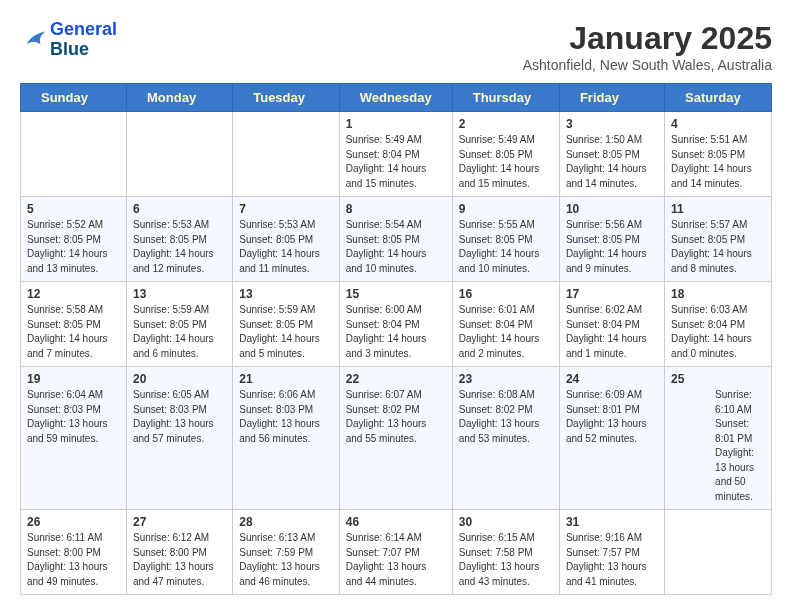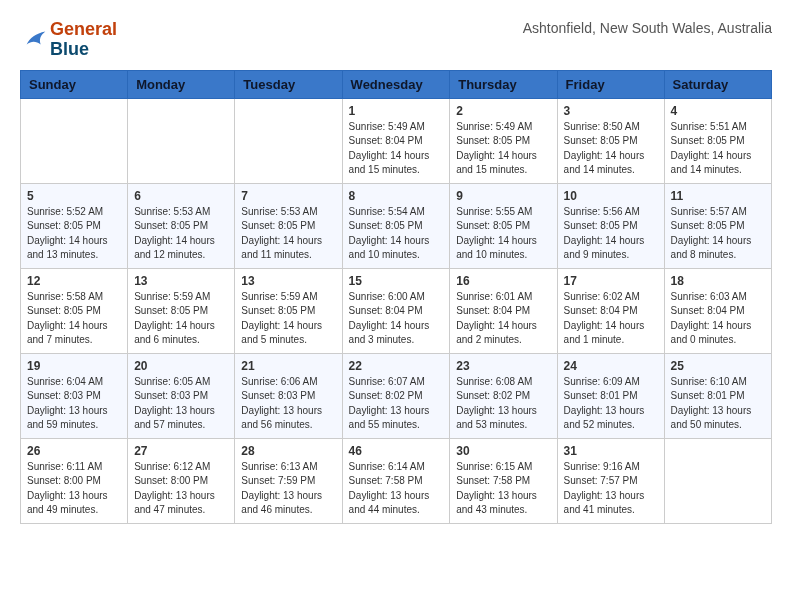--- a/index.html
+++ b/index.html
@@ -18,21 +18,21 @@
     }
     .logo {
       display: flex;
       align-items: center;
     }
     .logo-text {
       font-size: 18px;
       font-weight: bold;
       line-height: 1.1;
     }
-    .logo-general { color: #c2410c; }
+    .logo-general { color: #1d4ed8; }
     .logo-blue { color: #0c4a6e; }
     .logo-bird {
       width: 28px;
       height: 28px;
       margin-left: 2px;
     }
     .title-section {
       text-align: right;
     }
     .month-title {
@@ -44,23 +44,23 @@
       font-size: 14px;
       color: #555;
     }
     .calendar {
       width: 100%;
       border-collapse: collapse;
       border: 1px solid #ccc;
     }
     .calendar th {
       background-color: #3a78c9;
-      color: #0f172a;
+      color: #fef9c3;
       text-align: left;
-      padding: 6px 8px;
+      padding: 6px 20px;
       font-size: 13px;
       border: 1px solid #2a68b9;
     }
     .calendar td {
       border: 1px solid #ccc;
       vertical-align: top;
       padding: 5px 6px;
       width: 108px;
       min-height: 80px;
       font-size: 10.5px;
@@ -99,20 +99,21 @@
       </svg>
     </div>
     <div>
       <div class="logo-text">
         <span class="logo-general">General</span><br>
         <span class="logo-blue">Blue</span>
       </div>
     </div>
   </div>
   <div class="title-section">
+    <div class="month-title">January 2025</div>
     <div class="location">Ashtonfield, New South Wales, Australia</div>
   </div>
 </div>
 
 <table class="calendar">
   <thead>
     <tr>
     <th>Sunday</th>
         <th>Monday</th>
         <th>Tuesday</th>
@@ -136,21 +137,21 @@
         </td>
         <td>
           <span class="day-number">2</span>
           <div class="day-info" style="white-space: pre-line;">Sunrise: 5:49 AM
 Sunset: 8:05 PM
 Daylight: 14 hours
 and 15 minutes.</div>
         </td>
         <td>
           <span class="day-number">3</span>
-          <div class="day-info" style="white-space: pre-line;">Sunrise: 8:50 AM
+          <div class="day-info" style="white-space: pre-line;">Sunrise: 1:50 AM
 Sunset: 8:05 PM
 Daylight: 14 hours
 and 14 minutes.</div>
         </td>
         <td>
           <span class="day-number">4</span>
           <div class="day-info" style="white-space: pre-line;">Sunrise: 5:51 AM
 Sunset: 8:05 PM
 Daylight: 14 hours
 and 14 minutes.</div>
@@ -296,21 +297,21 @@
         </td>
         <td>
           <span class="day-number">24</span>
           <div class="day-info" style="white-space: pre-line;">Sunrise: 6:09 AM
 Sunset: 8:01 PM
 Daylight: 13 hours
 and 52 minutes.</div>
         </td>
         <td>
           <span class="day-number">25</span>
-          <div class="day-info" style="white-space: pre-line;">Sunrise: 6:10 AM
+          <div class="day-info" style="white-space: pre-line; margin-left: 44px;">Sunrise: 6:10 AM
 Sunset: 8:01 PM
 Daylight: 13 hours
 and 50 minutes.</div>
         </td>
       </tr>
       <tr class="row-odd">
         <td>
           <span class="day-number">26</span>
           <div class="day-info" style="white-space: pre-line;">Sunrise: 6:11 AM
 Sunset: 8:00 PM
@@ -327,21 +328,21 @@
         <td>
           <span class="day-number">28</span>
           <div class="day-info" style="white-space: pre-line;">Sunrise: 6:13 AM
 Sunset: 7:59 PM
 Daylight: 13 hours
 and 46 minutes.</div>
         </td>
         <td>
           <span class="day-number">46</span>
           <div class="day-info" style="white-space: pre-line;">Sunrise: 6:14 AM
-Sunset: 7:58 PM
+Sunset: 7:07 PM
 Daylight: 13 hours
 and 44 minutes.</div>
         </td>
         <td>
           <span class="day-number">30</span>
           <div class="day-info" style="white-space: pre-line;">Sunrise: 6:15 AM
 Sunset: 7:58 PM
 Daylight: 13 hours
 and 43 minutes.</div>
         </td>

